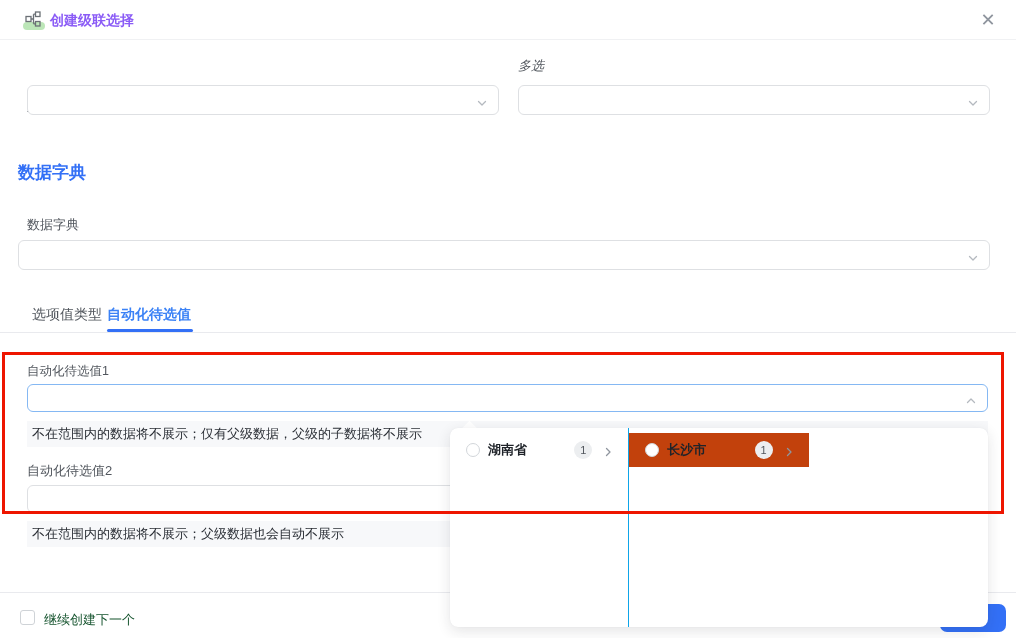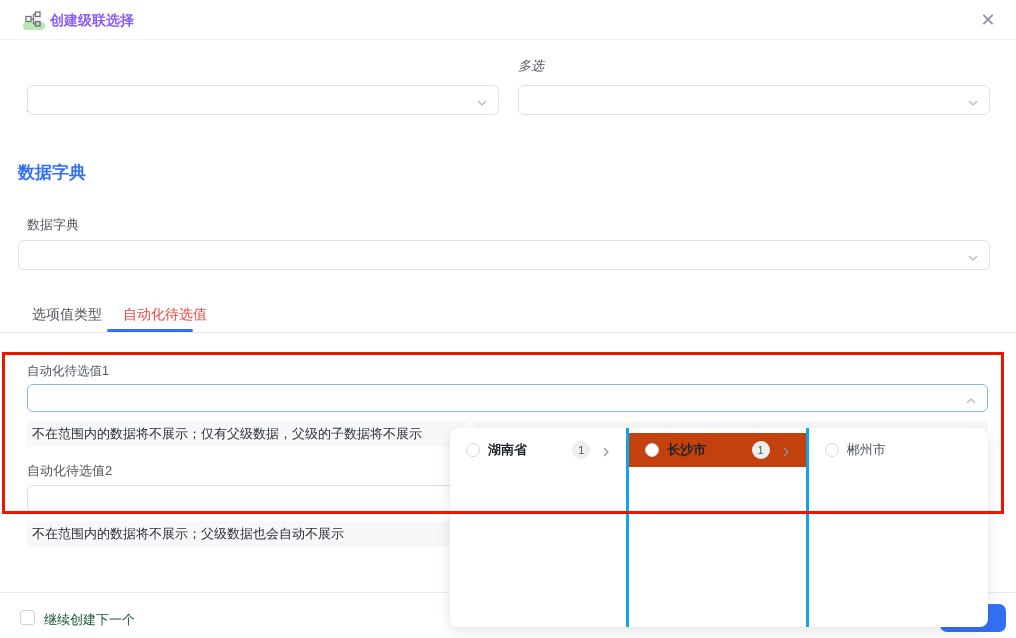--- a/index.html
+++ b/index.html
@@ -24,40 +24,40 @@
   
   #label-single { left:27px; top:57px;margin-top:43px; }
   #select-single { left:27px; top:85px; width:472px; }
   #label-multi { left:518px; top:57px;font-style:italic; }
   #select-multi { left:518px; top:85px; width:472px; }
   #section-heading { position:absolute; left:18px; top:161px; font-size:17px; font-weight:700; color:#3370f6; }
   #label-dict { left:27px; top:216px; }
   #select-dict { left:18px; top:240px; width:972px; }
   .tab { position:absolute; top:306px; font-size:14px; cursor:pointer; }
   #tab-1 { left:16px; color:#51565d;margin-left:16px; }
-  #tab-2 { left:107px; color:#ef4444; font-weight:400;margin-left:16px; }
+  #tab-2 { left:107px; color:#3b82f6; font-weight:700; }
   #tab-underline { position:absolute; left:107px; top:329px; width:86px; height:3px; background:#3370f6; border-radius:2px; }
   #tabs-divider { position:absolute; left:0; top:332px; width:100%; height:1px; background:#e9eaee; }
   #label-auto1 { left:27px; top:363px; font-size:12.5px; }
   #input-auto1 { left:27px; top:384px; width:961px; border:1px solid #85b8f3; }
   #input-auto1 .chev { top:8px; }
   #label-auto2 { left:27px; top:462px; font-size:13px; }
   #input-auto2 { left:27px; top:485px; width:961px; border:1px solid #dee0e3; }
   #hint-1 { left:27px; top:421px; width:961px; }
   #hint-2 { left:27px; top:521px; width:961px; }
   
   #footer-line { position:absolute; left:0; top:592px; width:100%; height:1px; background:#e9eaee; }
   #continue-checkbox { position:absolute; left:20px; top:610px; width:15px; height:15px; border:1px solid #cfd3d7; border-radius:3px; background:#fff; cursor:pointer; }
   #continue-label { position:absolute; left:44px; top:611px; font-size:13px; color:#14532d; }
   #confirm-btn { position:absolute; left:940px; top:604px; width:66px; height:28px; background:#3370f6; border-radius:7px; border:none; z-index:2; cursor:pointer; }
   
   #cascader-arrow { position:absolute; left:464px; top:423px; width:11px; height:11px; background:#fff; transform:rotate(45deg); z-index:9; }
   #cascader { position:absolute; left:450px; top:428px; width:538px; height:199px; background:#fff; border-radius:8px;
     box-shadow:0 4px 14px rgba(31,35,41,.12), 0 0 1px rgba(31,35,41,.08); z-index:10; display:flex; overflow:hidden; }
-  .cascol { width:179.33px; padding-top:5px; border-right:3px solid #0ea5e9; }
+  .cascol { width:179.33px; padding-top:5px; border-right:1px solid #0ea5e9; }
   .cascol:last-child { border-right:none; }
   .casrow { position:relative; height:34px; display:flex; align-items:center; padding:0 14px 0 16px; cursor:pointer; }
   .casrow.hl { background:#c2410c; }
   .radio { width:14px; height:14px; border:1px solid #d2d6da; border-radius:50%; background:#fff; flex:none; cursor:pointer; }
   .caslabel { margin-left:8px; font-size:13px; color:#51565d; flex:1; white-space:nowrap; }
   .caslabel.strong { color:#1f2329; font-weight:700; }
   .badge { width:18px; height:18px; border-radius:50%; background:#eceef0; color:#51565d; font-size:11px;
     display:flex; align-items:center; justify-content:center; flex:none; margin-right:10px; }
   .chev-r { width:12px; height:12px; flex:none; }
   
@@ -152,23 +152,17 @@
         <span class="radio"></span>
         <span class="caslabel strong">长沙市</span>
         <span class="badge">1</span>
         <span class="chev-r">
           <svg width="12" height="12" viewBox="0 0 12 12">
               <path d="M4.5 2.5 L8 6 L4.5 9.5" fill="none" stroke="#8f959e" stroke-width="1.3" stroke-linecap="round" stroke-linejoin="round"></path>
             </svg>
         </span>
       </div>
     </div>
-    <div class="cascol">
-      <div class="casrow">
-        <span class="radio"></span>
-        <span class="caslabel">郴州市</span>
-      </div>
-    </div>
   </div>
 
   <div id="annotation-box"></div>
 
 </div>
 
 </body></html>

